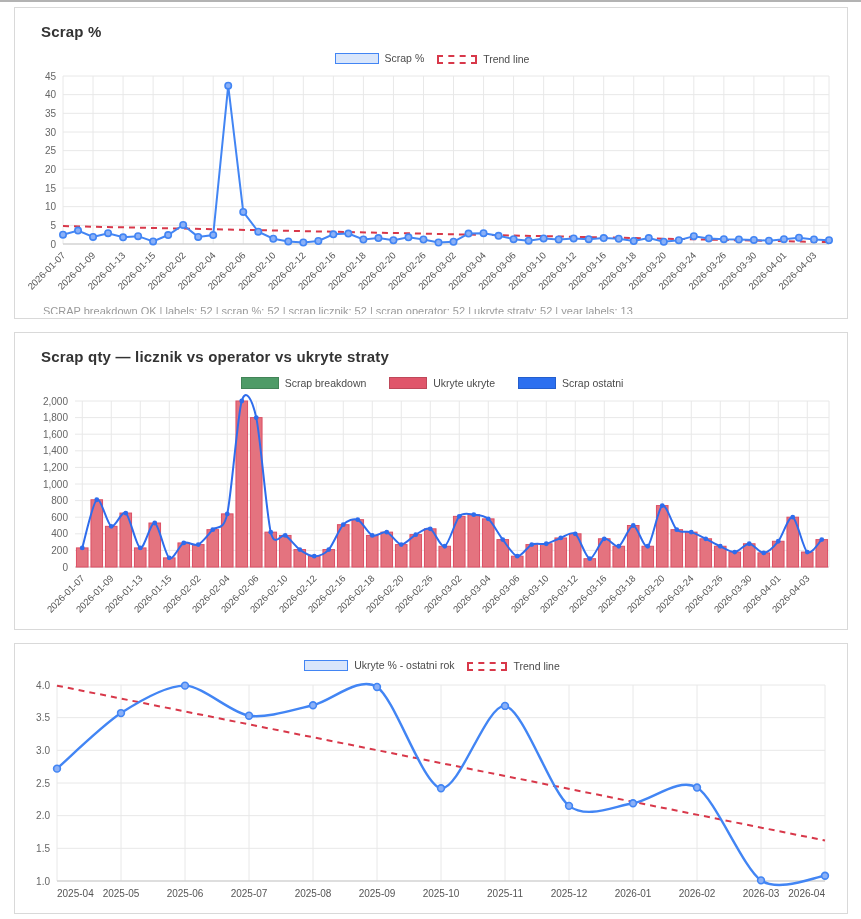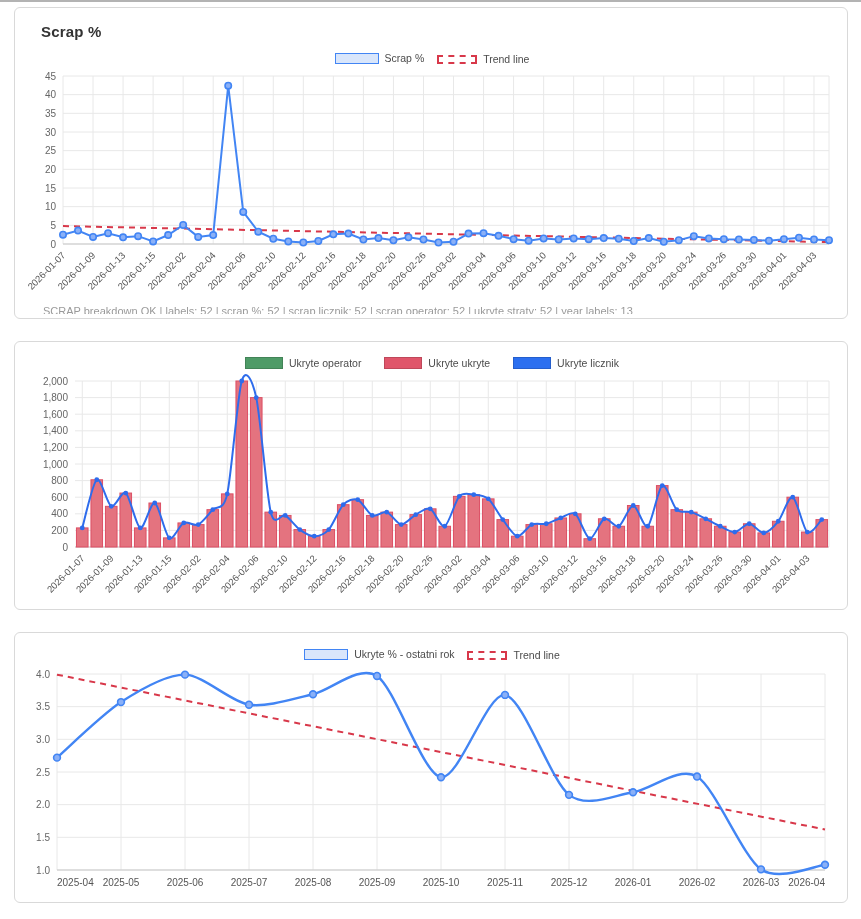--- a/index.html
+++ b/index.html
@@ -1,20 +1,20 @@
 <!DOCTYPE html>
 <html><head>
 <meta charset="utf-8">
 <style>
   * { box-sizing: border-box; }
   html,body { margin:0; padding:0; background:#ffffff; font-family:"Liberation Sans", sans-serif; }
   .page { width:861px; min-height:919px; background:#fff; border-top:2px solid #b3b3b3; display:flex; flex-direction:column; }
   .card {
-    background:#fff; border:1px solid #d9d9d9; border-radius:6px;
-    margin:5px 13px 17px 14px; padding:13px 12px 4px 14px; overflow:hidden;
+    background:#fff; border:1px solid #d9d9d9; border-radius:0;
+    margin:5px 13px 8px 14px; padding:13px 12px 4px 14px; overflow:hidden;
   }
   .card-title { font-size:15px; font-weight:700; color:#333; margin:2px 0 12px 12px; letter-spacing:.2px; }
   .legend { text-align:center; font-size:10.5px; color:#4b4b4b; margin:2px 0 3px 0; height:15px; }
   .legend-item { display:inline-flex; align-items:center; margin:0 10px; cursor:pointer; }
   .sw { display:inline-block; vertical-align:middle; margin-right:6px; }
   .sw-bluebox { width:44px; height:11px; background:#d9e6fb; border:1.5px solid #4285f4; }
   .sw-dash { width:40px; height:9px; background:transparent; border:2px dashed #d8384a; }
   .sw-solid { width:38px; height:12px; border:1px solid rgba(0,0,0,.15); }
   .chart-host svg { display:block; overflow:visible; margin:0 auto; font-family:"Liberation Sans", sans-serif; }
   .status-clip { height:9px; overflow:hidden; margin:3px 0 0 14px; }
@@ -176,32 +176,33 @@
             <circle cx="800" cy="170.26666666666665" r="3.2" fill="#8ab0f7" stroke="#4285f4" stroke-width="1.6"></circle>
           </g>
         </svg>
       </div>
     <div class="status-clip">
       <div class="status-line">SCRAP breakdown OK | labels: 52 | scrap %: 52 | scrap licznik: 52 | scrap operator: 52 | ukryte straty: 52 | year labels: 13</div>
     </div>
   </div>
 
   <div class="card">
+    <div class="card-title">Scrap qty — licznik vs operator vs ukryte straty</div>
     <div class="legend">
       <span class="legend-item">
         <span class="sw sw-solid" style="background: rgb(78, 155, 103);"></span>
-        <span>Ukryte operator</span>
+        <span>Scrap breakdown</span>
       </span>
       <span class="legend-item">
         <span class="sw sw-solid" style="background: rgb(224, 85, 106);"></span>
         <span>Ukryte ukryte</span>
       </span>
       <span class="legend-item">
         <span class="sw sw-solid" style="background: rgb(43, 111, 240);"></span>
-        <span>Ukryte licznik</span>
+        <span>Scrap ostatni</span>
       </span>
     </div>
     <div class="chart-host" id="chart1">
         <svg width="806" height="230">
           <g>
             <line x1="53.25" y1="6" x2="53.25" y2="172" stroke="#e8e8e8" stroke-width="1"></line>
             <line x1="82.25" y1="6" x2="82.25" y2="172" stroke="#e8e8e8" stroke-width="1"></line>
             <line x1="111.25" y1="6" x2="111.25" y2="172" stroke="#e8e8e8" stroke-width="1"></line>
             <line x1="140.25" y1="6" x2="140.25" y2="172" stroke="#e8e8e8" stroke-width="1"></line>
             <line x1="169.25" y1="6" x2="169.25" y2="172" stroke="#e8e8e8" stroke-width="1"></line>

